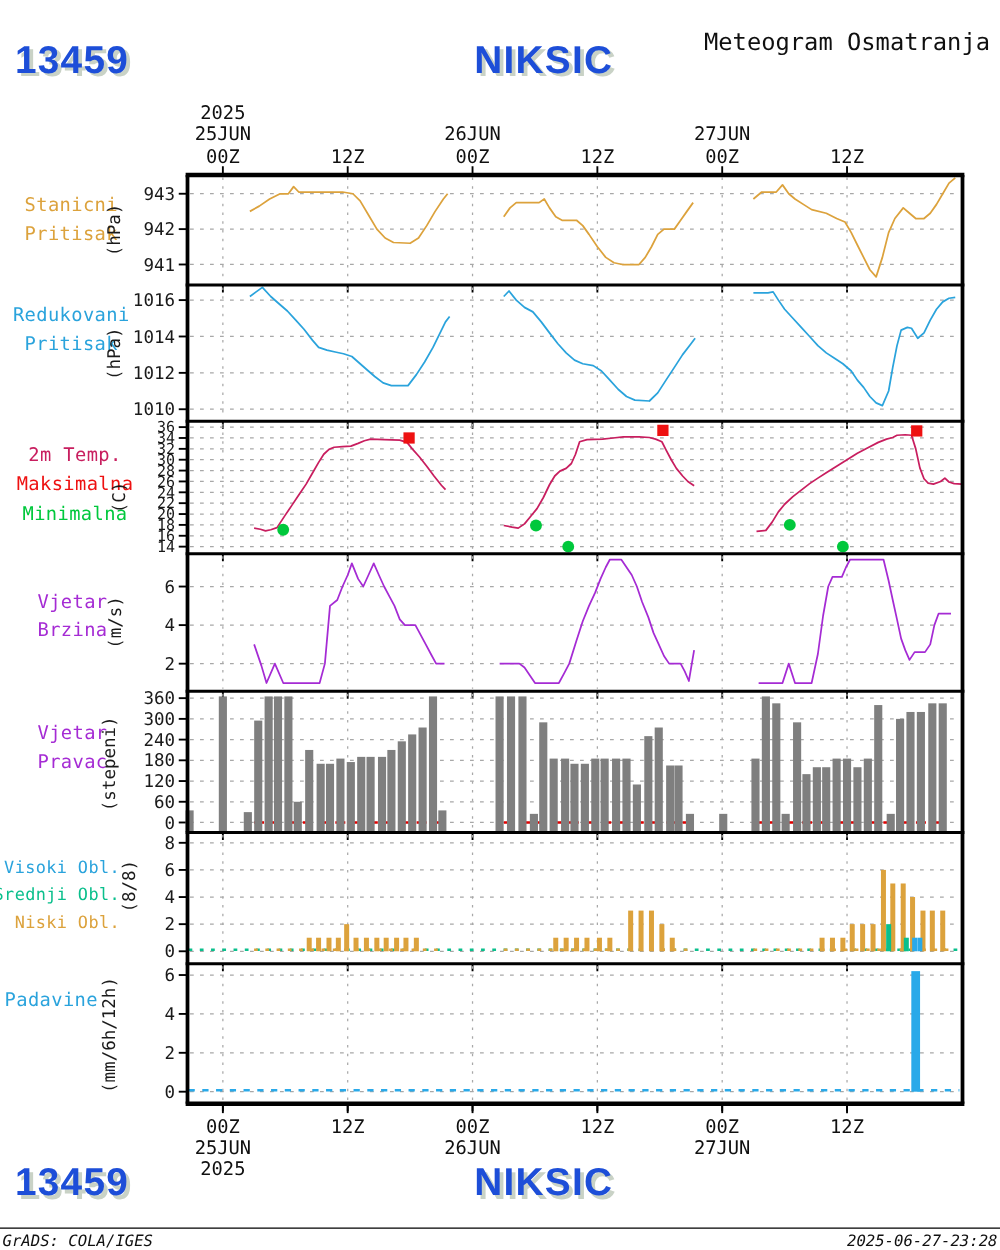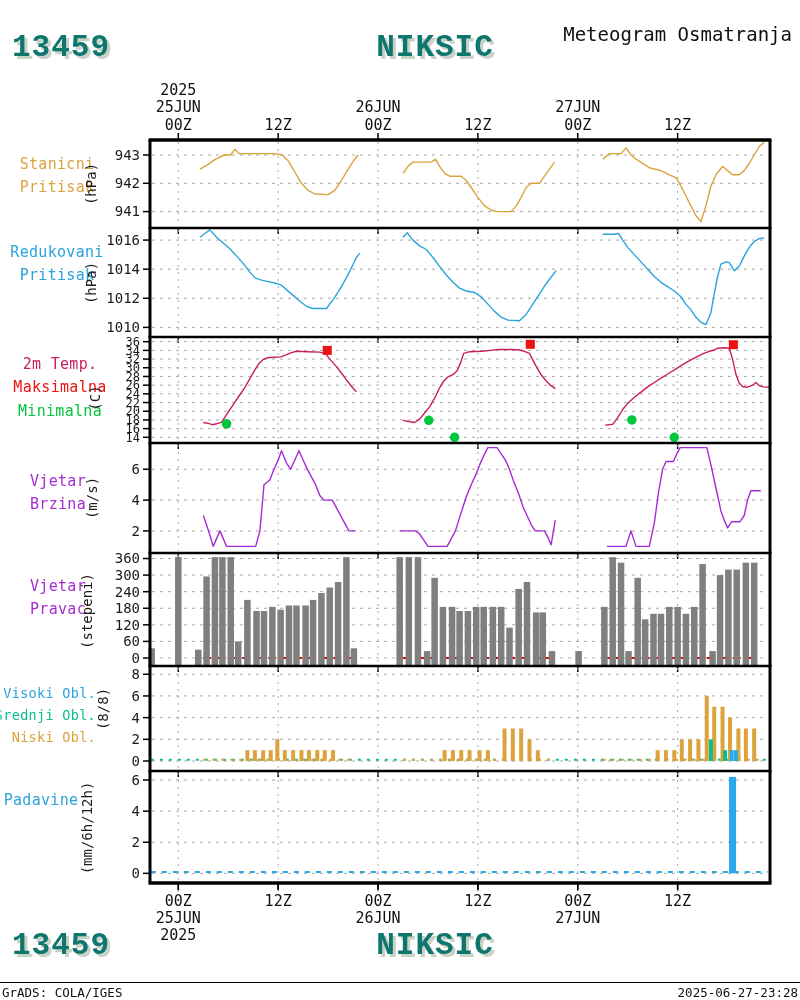--- a/index.html
+++ b/index.html
@@ -1,26 +1,26 @@
 <!DOCTYPE html>
 <html><head>
 <meta charset="utf-8">
 <style>
   html,body{margin:0;padding:0;background:#fff;}
   body{width:800px;height:1000px;position:relative;font-family:"DejaVu Sans Mono",monospace;overflow:hidden;}
   #plot{position:absolute;left:0;top:0;}
-  .shadow-text{position:absolute;font-family:Liberation Mono, monospace;font-weight:700;
-    font-size:31px;color:#0f766e;text-shadow:3px 3px 0 #c9d2c6;letter-spacing:1px;white-space:nowrap;}
+  .shadow-text{position:absolute;font-family:Liberation Sans, sans-serif;font-weight:700;
+    font-size:31px;color:#1d4ed8;text-shadow:3px 3px 0 #c9d2c6;letter-spacing:1px;white-space:nowrap;}
   #station-id-top{left:12px;top:30px;}
   #page-title-top{left:435px;top:30px;transform:translateX(-50%);}
   #subtitle{position:absolute;right:8px;top:23px;font-size:19px;color:#101010;white-space:nowrap;}
   #station-id-bottom{left:12px;top:928px;}
   #page-title-bottom{left:435px;top:928px;transform:translateX(-50%);}
   #footer-divider{position:absolute;left:0;top:982px;width:800px;border-top:1px solid #000;height:0;}
-  .footer{position:absolute;top:985px;font-size:12.5px;color:#101010;white-space:nowrap;}
+  .footer{position:absolute;top:985px;font-size:12.5px;color:#101010;white-space:nowrap;font-style:italic;}
   #footer-left{left:2px;}
   #footer-right{right:2px;}
 </style>
 </head>
 <body>
 
 <svg id="plot" width="800" height="1000" viewBox="0 0 800 1000">
     <g>
       <line x1="152" x2="768" y1="211.58842443729793" y2="211.58842443729793" stroke="#a8a8a8" stroke-width="1" stroke-dasharray="3,5"></line>
       <line x1="143" x2="150" y1="211.58842443729793" y2="211.58842443729793" stroke="#000" stroke-width="1.5"></line>

